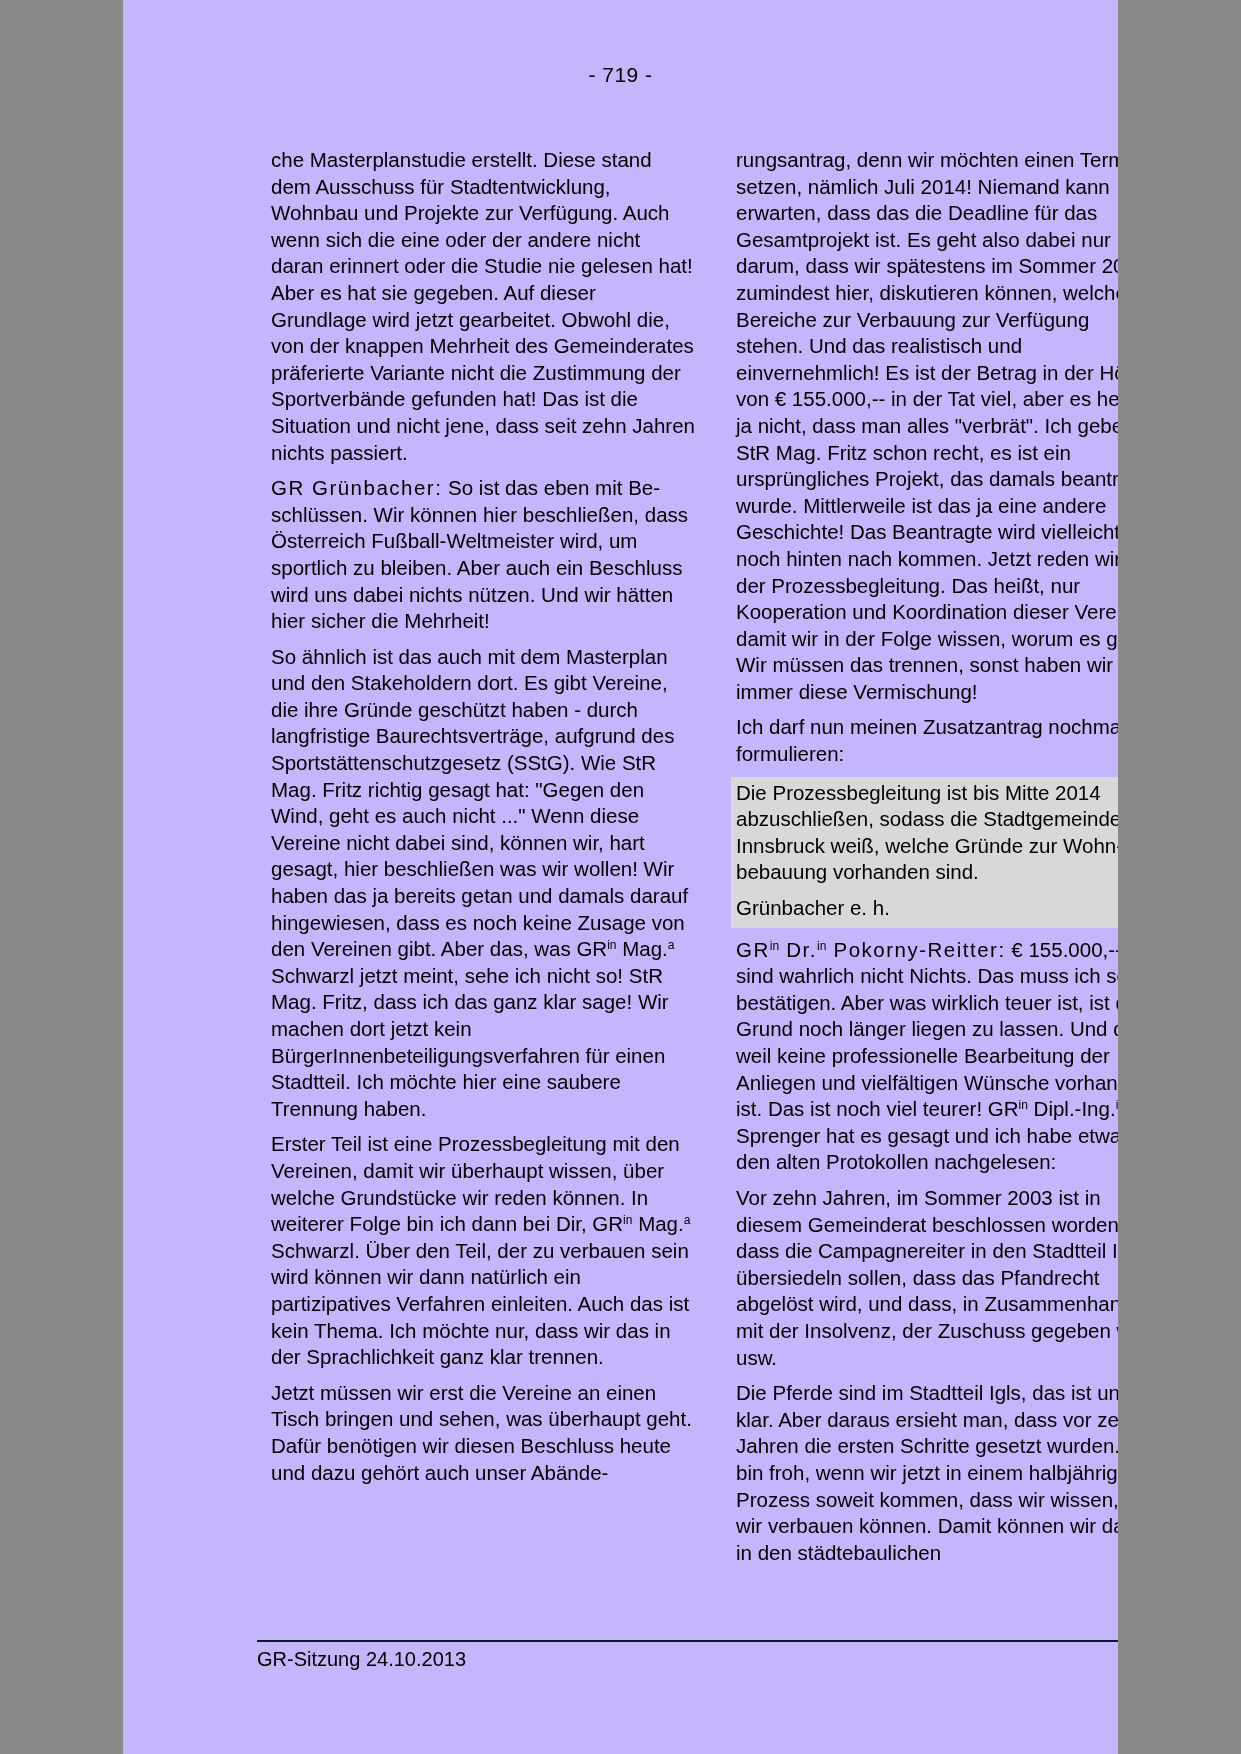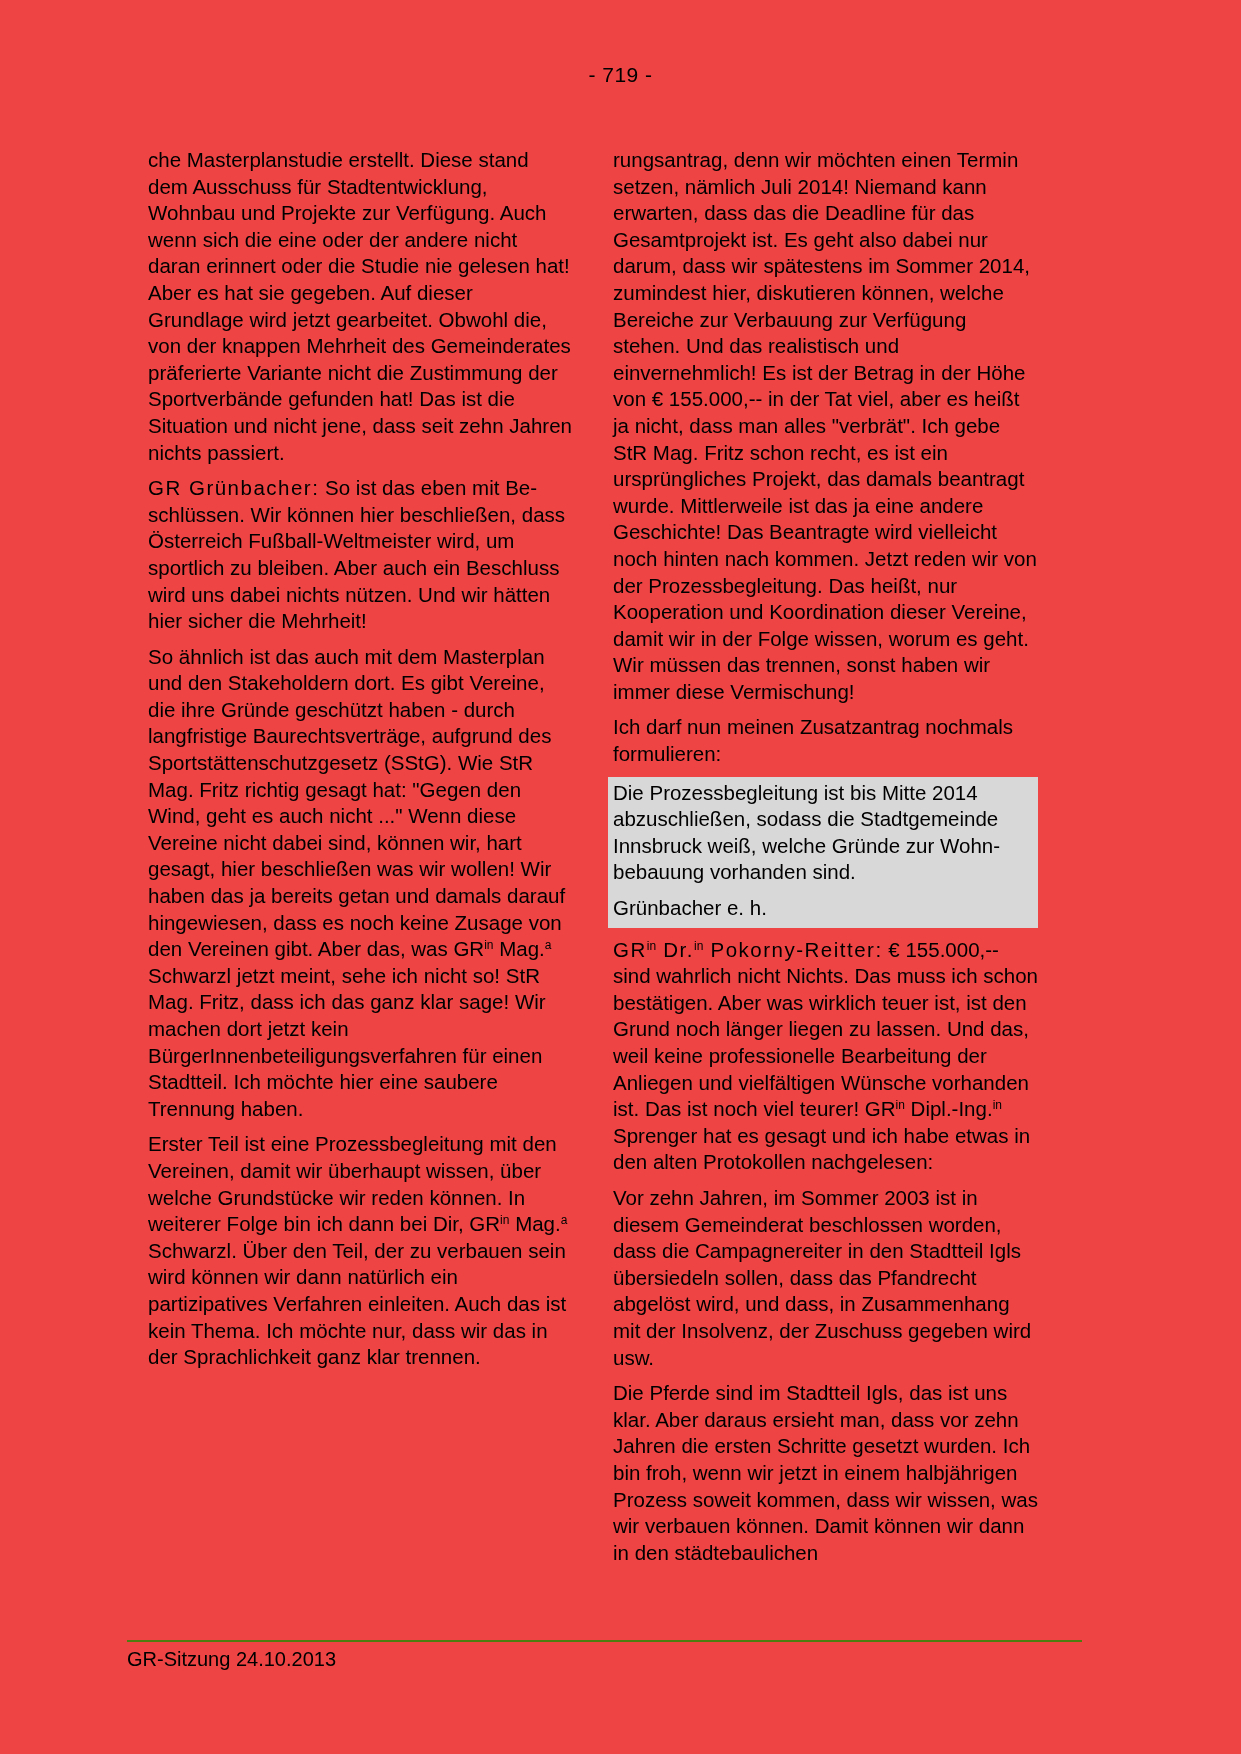--- a/index.html
+++ b/index.html
@@ -1,20 +1,20 @@
 <!DOCTYPE html>
 <html><head>
 <meta charset="utf-8">
 <style>
   html,body { margin:0; padding:0; background:#888; }
   .page {
     position:relative;
-    width:1241px; height:1754px;
+    width:995px; height:1754px;
     margin:0 auto;
-    background:#ef4444;
+    background:#c4b5fd;
     font-family:"Liberation Sans", sans-serif;
     color:#000000;
     overflow:hidden;
   }
   .page-number {
     position:absolute; top:63px; left:0; width:100%;
     text-align:center; font-size:21px; letter-spacing:0.5px;
   }
   .content {
     position:absolute; left:148px; top:147px; width:950px;
@@ -29,38 +29,39 @@
   .run-speaker { letter-spacing:1.5px; }
   .run-sup, .run-speaker-sup {
     font-size:12px; line-height:0; vertical-align:7px;
   }
   .highlight-block {
     margin:0 0 9px -5px;
     padding:3px 5px 6px 5px;
   }
   .highlight-block .para:last-child { margin-bottom:0; }
   .footer {
-    position:absolute; left:127px; top:1640px; width:955px;
-    border-top:2px solid #4d7c0f;
+    position:absolute; left:134px; top:1640px; width:955px;
+    border-top:2px solid #0f172a;
     padding-top:6px;
     font-size:20px;
   }
 </style>
 </head>
 <body>
 
 <div class="page">
   <div class="page-number">- 719 -</div>
 
   <div class="content">
     <div class="col" id="col-left">
         <p class="para"><span class="run-normal">che Masterplanstudie erstellt. Diese stand dem Ausschuss für Stadtentwicklung, Wohnbau und Projekte zur Verfügung. Auch wenn sich die eine oder der andere nicht daran erinnert oder die Studie nie gelesen hat! Aber es hat sie gegeben. Auf dieser Grundlage wird jetzt gearbeitet. Obwohl die, von der knappen Mehrheit des Gemeindera­tes präferierte Variante nicht die Zustim­mung der Sportverbände gefunden hat! Das ist die Situation und nicht jene, dass seit zehn Jahren nichts passiert.</span></p>
         <p class="para"><span class="run-speaker">GR Grünbacher:</span><span class="run-normal"> So ist das eben mit Be­schlüssen. Wir können hier beschließen, dass Österreich Fußball-Weltmeister wird, um sportlich zu bleiben. Aber auch ein Be­schluss wird uns dabei nichts nützen. Und wir hätten hier sicher die Mehrheit!</span></p>
         <p class="para"><span class="run-normal">So ähnlich ist das auch mit dem Masterplan und den Stakeholdern dort. Es gibt Vereine, die ihre Gründe geschützt haben - durch langfristige Baurechtsverträge, aufgrund des Sportstättenschutzgesetz (SStG). Wie StR Mag. Fritz richtig gesagt hat: "Gegen den Wind, geht es auch nicht ..." Wenn die­se Vereine nicht dabei sind, können wir, hart gesagt, hier beschließen was wir wol­len! Wir haben das ja bereits getan und da­mals darauf hingewiesen, dass es noch keine Zusage von den Vereinen gibt. Aber das, was GR</span><span class="run-sup">in</span><span class="run-normal"> Mag.</span><span class="run-sup">a</span><span class="run-normal"> Schwarzl jetzt meint, sehe ich nicht so! StR Mag. Fritz, dass ich das ganz klar sage! Wir machen dort jetzt kein BürgerInnenbeteiligungsverfahren für einen Stadtteil. Ich möchte hier eine saube­re Trennung haben.</span></p>
         <p class="para"><span class="run-normal">Erster Teil ist eine Prozessbegleitung mit den Vereinen, damit wir überhaupt wissen, über welche Grundstücke wir reden können. In weiterer Folge bin ich dann bei Dir, GR</span><span class="run-sup">in</span><span class="run-normal"> Mag.</span><span class="run-sup">a</span><span class="run-normal"> Schwarzl. Über den Teil, der zu verbauen sein wird können wir dann natür­lich ein partizipatives Verfahren einleiten. Auch das ist kein Thema. Ich möchte nur, dass wir das in der Sprachlichkeit ganz klar trennen.</span></p>
+        <p class="para"><span class="run-normal">Jetzt müssen wir erst die Vereine an einen Tisch bringen und sehen, was überhaupt geht. Dafür benötigen wir diesen Beschluss heute und dazu gehört auch unser Abände-</span></p>
       </div>
     <div class="col" id="col-right">
         <p class="para"><span class="run-normal">rungsantrag, denn wir möchten einen Ter­min setzen, nämlich Juli 2014! Niemand kann erwarten, dass das die Deadline für das Gesamtprojekt ist. Es geht also dabei nur darum, dass wir spätestens im Som­mer 2014, zumindest hier, diskutieren kön­nen, welche Bereiche zur Verbauung zur Verfügung stehen. Und das realistisch und einvernehmlich! Es ist der Betrag in der Höhe von € 155.000,-- in der Tat viel, aber es heißt ja nicht, dass man alles "verbrät". Ich gebe StR Mag. Fritz schon recht, es ist ein ursprüngliches Projekt, das damals be­antragt wurde. Mittlerweile ist das ja eine andere Geschichte! Das Beantragte wird vielleicht noch hinten nach kommen. Jetzt reden wir von der Prozessbegleitung. Das heißt, nur Kooperation und Koordination dieser Vereine, damit wir in der Folge wis­sen, worum es geht. Wir müssen das tren­nen, sonst haben wir immer diese Vermi­schung!</span></p>
         <p class="para"><span class="run-normal">Ich darf nun meinen Zusatzantrag nochmals formulieren:</span></p>
         <div class="highlight-block" style="background: rgb(216, 216, 216);">
           <p class="para"><span class="run-normal">Die Prozessbegleitung ist bis Mitte 2014 abzuschließen, sodass die Stadtgemeinde Innsbruck weiß, welche Gründe zur Wohn­bebauung vorhanden sind.</span></p>
           <p class="para"><span class="run-normal">Grünbacher e. h.</span></p>
         </div>
         <p class="para"><span class="run-speaker">GR</span><span class="run-speaker-sup">in</span><span class="run-speaker"> Dr.</span><span class="run-speaker-sup">in</span><span class="run-speaker"> Pokorny-Reitter:</span><span class="run-normal"> € 155.000,-- sind wahrlich nicht Nichts. Das muss ich schon bestätigen. Aber was wirklich teuer ist, ist den Grund noch länger liegen zu las­sen. Und das, weil keine professionelle Be­arbeitung der Anliegen und vielfältigen Wünsche vorhanden ist. Das ist noch viel teurer! GR</span><span class="run-sup">in</span><span class="run-normal"> Dipl.-Ing.</span><span class="run-sup">in</span><span class="run-normal"> Sprenger hat es ge­sagt und ich habe etwas in den alten Proto­kollen nachgelesen:</span></p>
         <p class="para"><span class="run-normal">Vor zehn Jahren, im Sommer 2003 ist in diesem Gemeinderat beschlossen worden, dass die Campagnereiter in den Stadtteil Igls übersiedeln sollen, dass das Pfandrecht abgelöst wird, und dass, in Zusammenhang mit der Insolvenz, der Zuschuss gegeben wird usw.</span></p>

